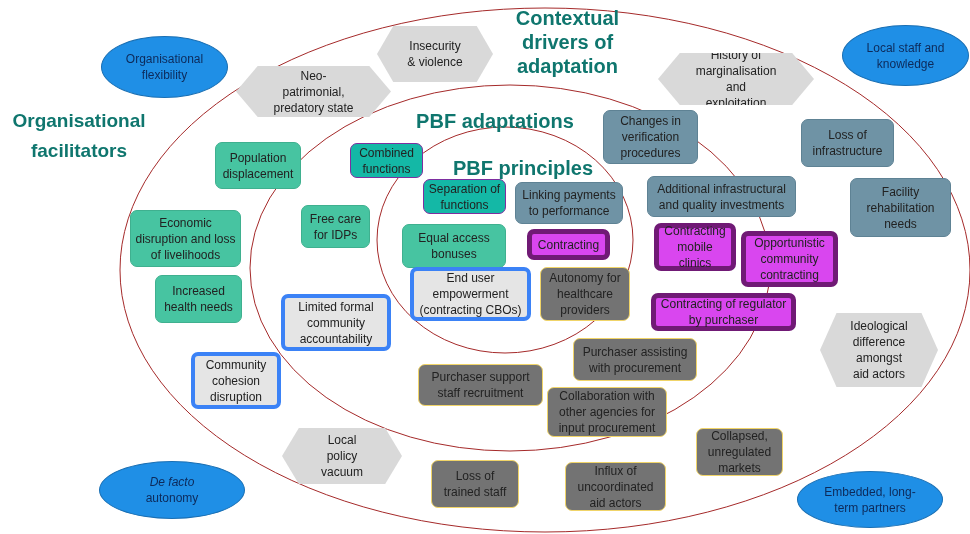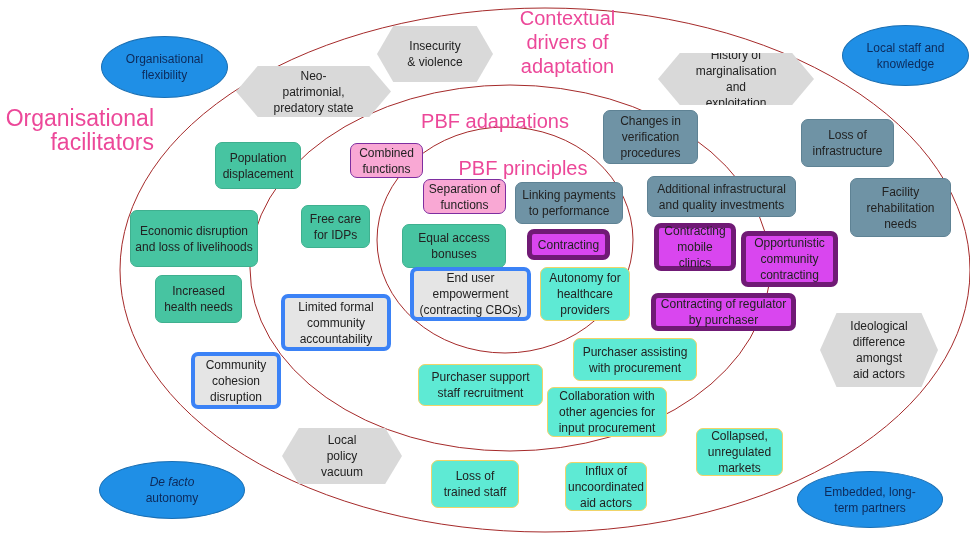--- a/index.html
+++ b/index.html
@@ -3,59 +3,59 @@
 <meta charset="utf-8">
 <style>
   html,body{margin:0;padding:0;background:#fff;}
   body{width:970px;height:534px;position:relative;overflow:hidden;font-family:"Liberation Sans",sans-serif;}
   svg.rings{position:absolute;left:0;top:0;}
   .node{position:absolute;display:flex;align-items:center;justify-content:center;text-align:center;
         font-size:12px;line-height:16px;color:#222;box-sizing:border-box;padding:2px 4px;}
   .box{border-radius:7px;}
   .teal{background:#47c4a1;border:1px solid #3fb08f;}
   .slate{background:#6f93a5;border:1px solid #5e8294;}
-  .purple{background:#f9a8d4;border:1px solid #7e2ea0;}
+  .purple{background:#14b8a6;border:1px solid #7e2ea0;}
   .red{background:#d946ef;border:5px solid #701a75;}
   .khaki{background:#e5e5e5;border:4px solid #3b82f6;}
-  .yellow{background:#5eead4;border:1px solid #f0d468;}
+  .yellow{background:#737373;border:1px solid #f0d468;}
   .hex{background:#d9d9d9;clip-path:polygon(14% 0,86% 0,100% 50%,86% 100%,14% 100%,0 50%);}
   .ellipse{background:#1f8fe6;border:1px solid #1a6fb3;border-radius:50%;color:#0d2a5a;}
-  .title{position:absolute;font-weight:normal;color:#ec4899;text-align:center;}
+  .title{position:absolute;font-weight:bold;color:#0f766e;text-align:center;}
   i{font-style:italic;}
 </style>
 </head>
 <body>
 
 <svg class="rings" width="970" height="534">
   <ellipse cx="545" cy="270" rx="425" ry="262" fill="none" stroke="#a52a2a" stroke-width="1"></ellipse>
   <ellipse cx="510" cy="268" rx="260" ry="183" fill="none" stroke="#a52a2a" stroke-width="1"></ellipse>
   <ellipse cx="505" cy="240" rx="128" ry="113" fill="none" stroke="#a52a2a" stroke-width="1"></ellipse>
 </svg>
 
 <div class="title" style="left:505px;top:6px;width:125px;font-size:20px;line-height:24px;">Contextual drivers of adaptation</div>
-<div class="title" style="left:4px;top:106px;width:150px;font-size:23px;line-height:24px;text-align:right;">Organisational facilitators</div>
+<div class="title" style="left:4px;top:106px;width:150px;font-size:19px;line-height:30px;text-align:center;">Organisational facilitators</div>
 <div class="title" style="left:410px;top:109px;width:170px;font-size:20px;line-height:24px;">PBF adaptations</div>
 <div class="title" style="left:448px;top:156px;width:150px;font-size:20px;line-height:24px;">PBF principles</div>
 
 <div class="node ellipse" style="left:101px;top:36px;width:127px;height:62px;padding:0 22px;">Organisational flexibility</div>
 <div class="node ellipse" style="left:842px;top:25px;width:127px;height:61px;padding:0 22px;">Local staff and knowledge</div>
 <div class="node ellipse" style="left:99px;top:461px;width:146px;height:58px;flex-direction:column;">
   <i>De facto</i>
   <span>autonomy</span>
 </div>
 <div class="node ellipse" style="left:797px;top:471px;width:146px;height:57px;padding:0 26px;">Embedded, long-term partners</div>
 
 <div class="node hex" style="left:377px;top:26px;width:116px;height:56px;padding:0 28px;">Insecurity &amp; violence</div>
 <div class="node hex" style="left:236px;top:66px;width:155px;height:51px;padding:0 36px;">Neo-patrimonial, predatory state</div>
 <div class="node hex" style="left:658px;top:53px;width:156px;height:52px;padding:0 36px;">History of marginalisation and exploitation</div>
 <div class="node hex" style="left:820px;top:313px;width:118px;height:74px;padding:0 28px;">Ideological difference amongst aid actors</div>
 <div class="node hex" style="left:282px;top:428px;width:120px;height:56px;padding:8px 34px;">Local policy vacuum</div>
 
 <div class="node box teal" style="left:181px;top:142px;width:86px;height:47px;margin-left:34px;">Population displacement</div>
-<div class="node box teal" style="left:130px;top:210px;width:128px;height:57px;">Economic disruption and loss of livelihoods</div>
+<div class="node box teal" style="left:130px;top:210px;width:111px;height:57px;">Economic disruption and loss of livelihoods</div>
 <div class="node box teal" style="left:155px;top:275px;width:87px;height:48px;">Increased health needs</div>
 <div class="node box teal" style="left:301px;top:205px;width:69px;height:43px;">Free care for IDPs</div>
 <div class="node box teal" style="left:402px;top:224px;width:104px;height:44px;">Equal access bonuses</div>
 
 <div class="node box khaki" style="left:191px;top:352px;width:90px;height:57px;">Community cohesion disruption</div>
 <div class="node box khaki" style="left:281px;top:294px;width:110px;height:57px;">Limited formal community accountability</div>
 <div class="node box khaki" style="left:410px;top:267px;width:121px;height:54px;">End user empowerment (contracting CBOs)</div>
 
 <div class="node box purple" style="left:350px;top:143px;width:73px;height:35px;">Combined functions</div>
 <div class="node box purple" style="left:423px;top:179px;width:83px;height:35px;">Separation of functions</div>
@@ -69,14 +69,14 @@
 <div class="node box red" style="left:527px;top:229px;width:83px;height:31px;">Contracting</div>
 <div class="node box red" style="left:654px;top:223px;width:82px;height:48px;">Contracting mobile clinics</div>
 <div class="node box red" style="left:741px;top:231px;width:97px;height:56px;">Opportunistic community contracting</div>
 <div class="node box red" style="left:651px;top:293px;width:145px;height:38px;">Contracting of regulator by purchaser</div>
 
 <div class="node box yellow" style="left:540px;top:267px;width:90px;height:54px;">Autonomy for healthcare providers</div>
 <div class="node box yellow" style="left:573px;top:338px;width:124px;height:43px;">Purchaser assisting with procurement</div>
 <div class="node box yellow" style="left:418px;top:364px;width:125px;height:42px;">Purchaser support staff recruitment</div>
 <div class="node box yellow" style="left:547px;top:387px;width:120px;height:50px;">Collaboration with other agencies for input procurement</div>
 <div class="node box yellow" style="left:431px;top:460px;width:88px;height:48px;">Loss of trained staff</div>
-<div class="node box yellow" style="left:565px;top:462px;width:82px;height:49px;">Influx of uncoordinated aid actors</div>
+<div class="node box yellow" style="left:565px;top:462px;width:101px;height:49px;">Influx of uncoordinated aid actors</div>
 <div class="node box yellow" style="left:696px;top:428px;width:87px;height:48px;">Collapsed, unregulated markets</div>
 
 </body></html>

